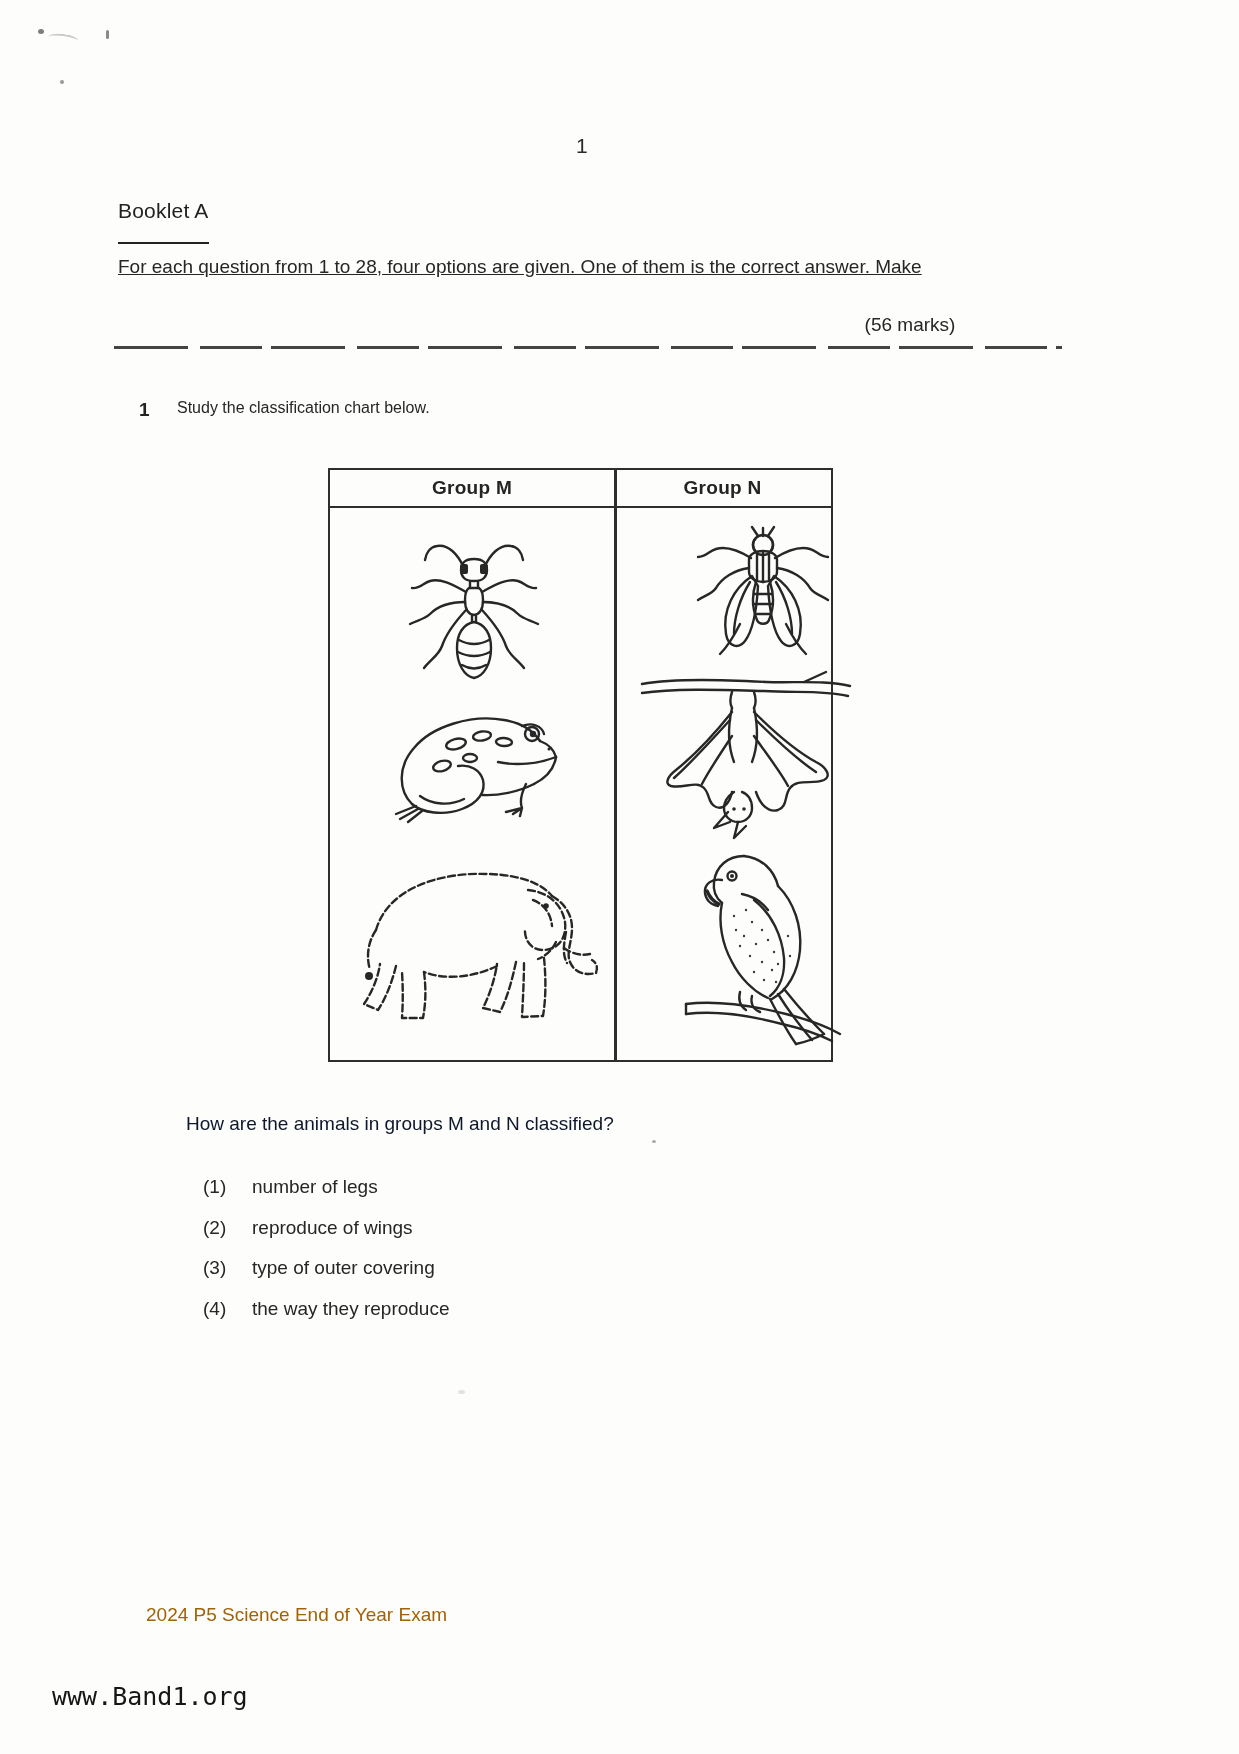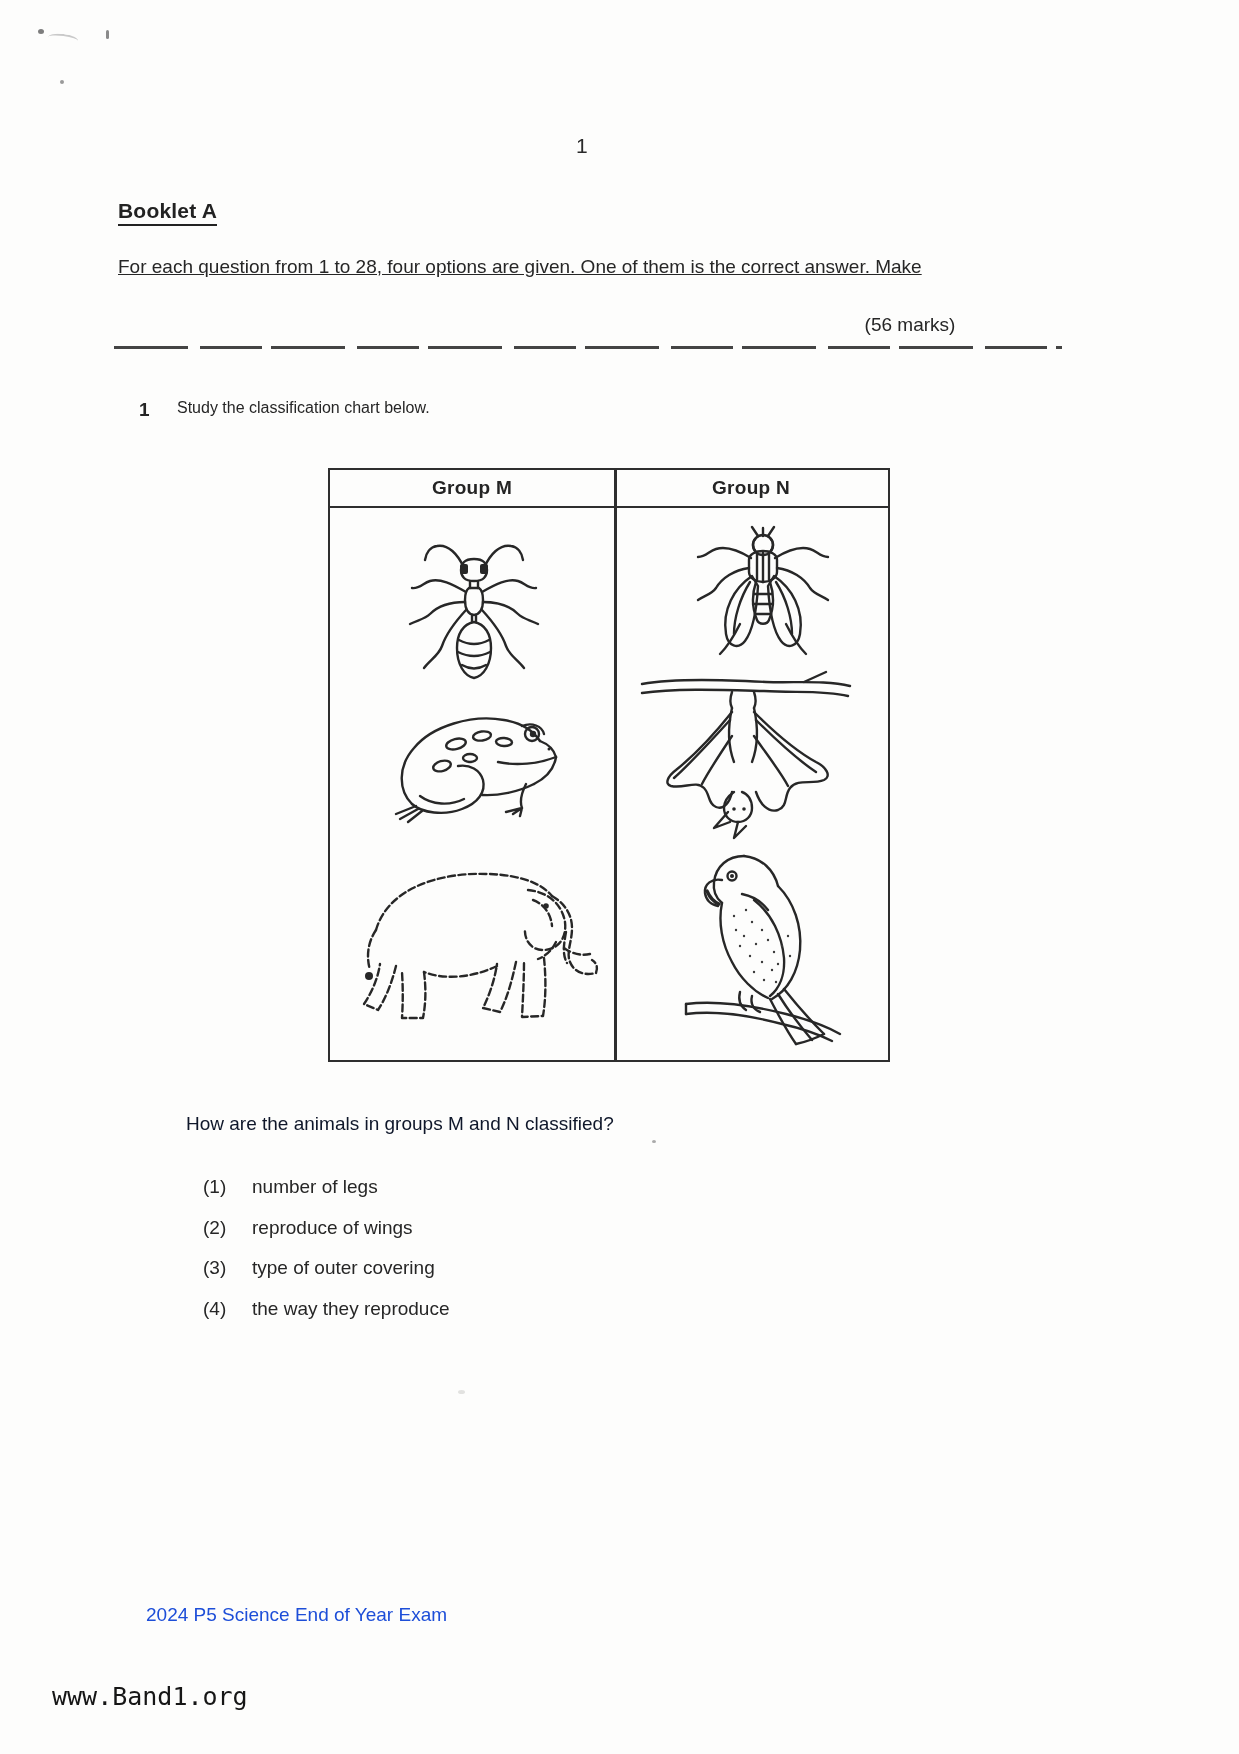--- a/index.html
+++ b/index.html
@@ -3,46 +3,46 @@
 <meta charset="utf-8">
 <style>
   html,body{margin:0;padding:0;background:#e8e8e8;}
   .page{
     position:relative;width:1239px;height:1754px;background:#fdfdfc;
     font-family:"Liberation Sans",sans-serif;color:#222;overflow:hidden;
     box-shadow:0 0 6px rgba(0,0,0,.25);
   }
   .abs{position:absolute;}
   .page-number{left:576px;top:134px;font-size:21px;color:#2a2a2a;}
-  .booklet-title{left:118px;top:199px;font-size:21px;font-weight:bold;
-    border-bottom:2.5px solid #222;padding-bottom:1px;letter-spacing:.2px;}
+  .booklet-title{left:118px;top:199px;font-size:21px;font-weight:normal;
+    border-bottom:2.5px solid #222;padding-bottom:19px;letter-spacing:.2px;}
   .instructions{left:118px;top:251px;font-size:19px;line-height:32px;white-space:nowrap;color:#262626;text-decoration:underline;}
   .instructions .iline{display:block;}
   .marks{left:858px;top:314px;width:104px;text-align:center;font-size:19px;color:#262626;}
   .divider{left:114px;top:346px;width:948px;height:3px;
     background:repeating-linear-gradient(90deg,#2b2b2b 0 74px,rgba(0,0,0,0) 74px 86px,#2b2b2b 86px 148px,rgba(0,0,0,0) 148px 157px);
     opacity:.88;}
   .q-number{left:139px;top:399px;font-size:19px;font-weight:bold;color:#242424;}
   .q-prompt{left:177px;top:399px;font-size:16px;color:#262626;}
-  .chart-table{left:328px;top:468px;width:562px;height:594px;border:2.5px solid #2e2e2e;box-sizing:border-box;overflow:visible;}
+  .chart-table{left:328px;top:468px;width:505px;height:594px;border:2.5px solid #2e2e2e;box-sizing:border-box;overflow:visible;}
   .header-row{position:absolute;left:0;top:0;width:100%;height:38px;display:grid;grid-template-columns:284px 1fr;
     border-bottom:2.5px solid #2e2e2e;box-sizing:border-box;}
   .hcell{display:flex;align-items:center;justify-content:center;font-size:19px;font-weight:bold;color:#242424;letter-spacing:.3px;}
   .vline{position:absolute;left:284px;top:0;width:2.5px;height:100%;background:#2e2e2e;}
   .illus{position:absolute;}
   .illus path,.illus circle,.illus ellipse,.illus rect{
     fill:none;stroke:#272727;stroke-width:2.4;stroke-linecap:round;stroke-linejoin:round;}
   .illus .fill{fill:#272727;stroke:none;}
   .illus .dot{fill:#3a3a3a;stroke:none;}
   .illus.sketchy path,.illus.sketchy circle,.illus.sketchy ellipse{stroke-dasharray:7 3.5;}
   .q-stem{left:186px;top:1113px;font-size:19px;color:#0f172a;}
   .options{left:203px;top:1176px;}
   .option{display:flex;margin-bottom:18.5px;font-size:19px;color:#262626;}
   .olabel{width:49px;}
-  .footer{left:146px;top:1604px;font-size:19px;color:#1d4ed8;}
+  .footer{left:146px;top:1604px;font-size:19px;color:#a16207;}
   .watermark{left:52px;top:1682px;font-size:25px;font-family:"DejaVu Sans Mono",monospace;color:#161616;}
   
   .art{position:absolute;border-radius:50%;}
   .a1{left:38px;top:29px;width:6px;height:5px;background:#7d7d7d;}
   .a2{left:48px;top:34px;width:30px;height:8px;border-top:2px solid #c9c9c9;border-radius:50%;transform:rotate(7deg);}
   .a3{left:106px;top:30px;width:3px;height:9px;background:#8a8a8a;border-radius:2px;}
   .a4{left:60px;top:80px;width:4px;height:4px;background:#9a9a9a;}
   .a5{left:652px;top:1140px;width:4px;height:3px;background:#aaa;}
   .a6{left:458px;top:1390px;width:7px;height:4px;background:#e2e2e0;}
 </style>

